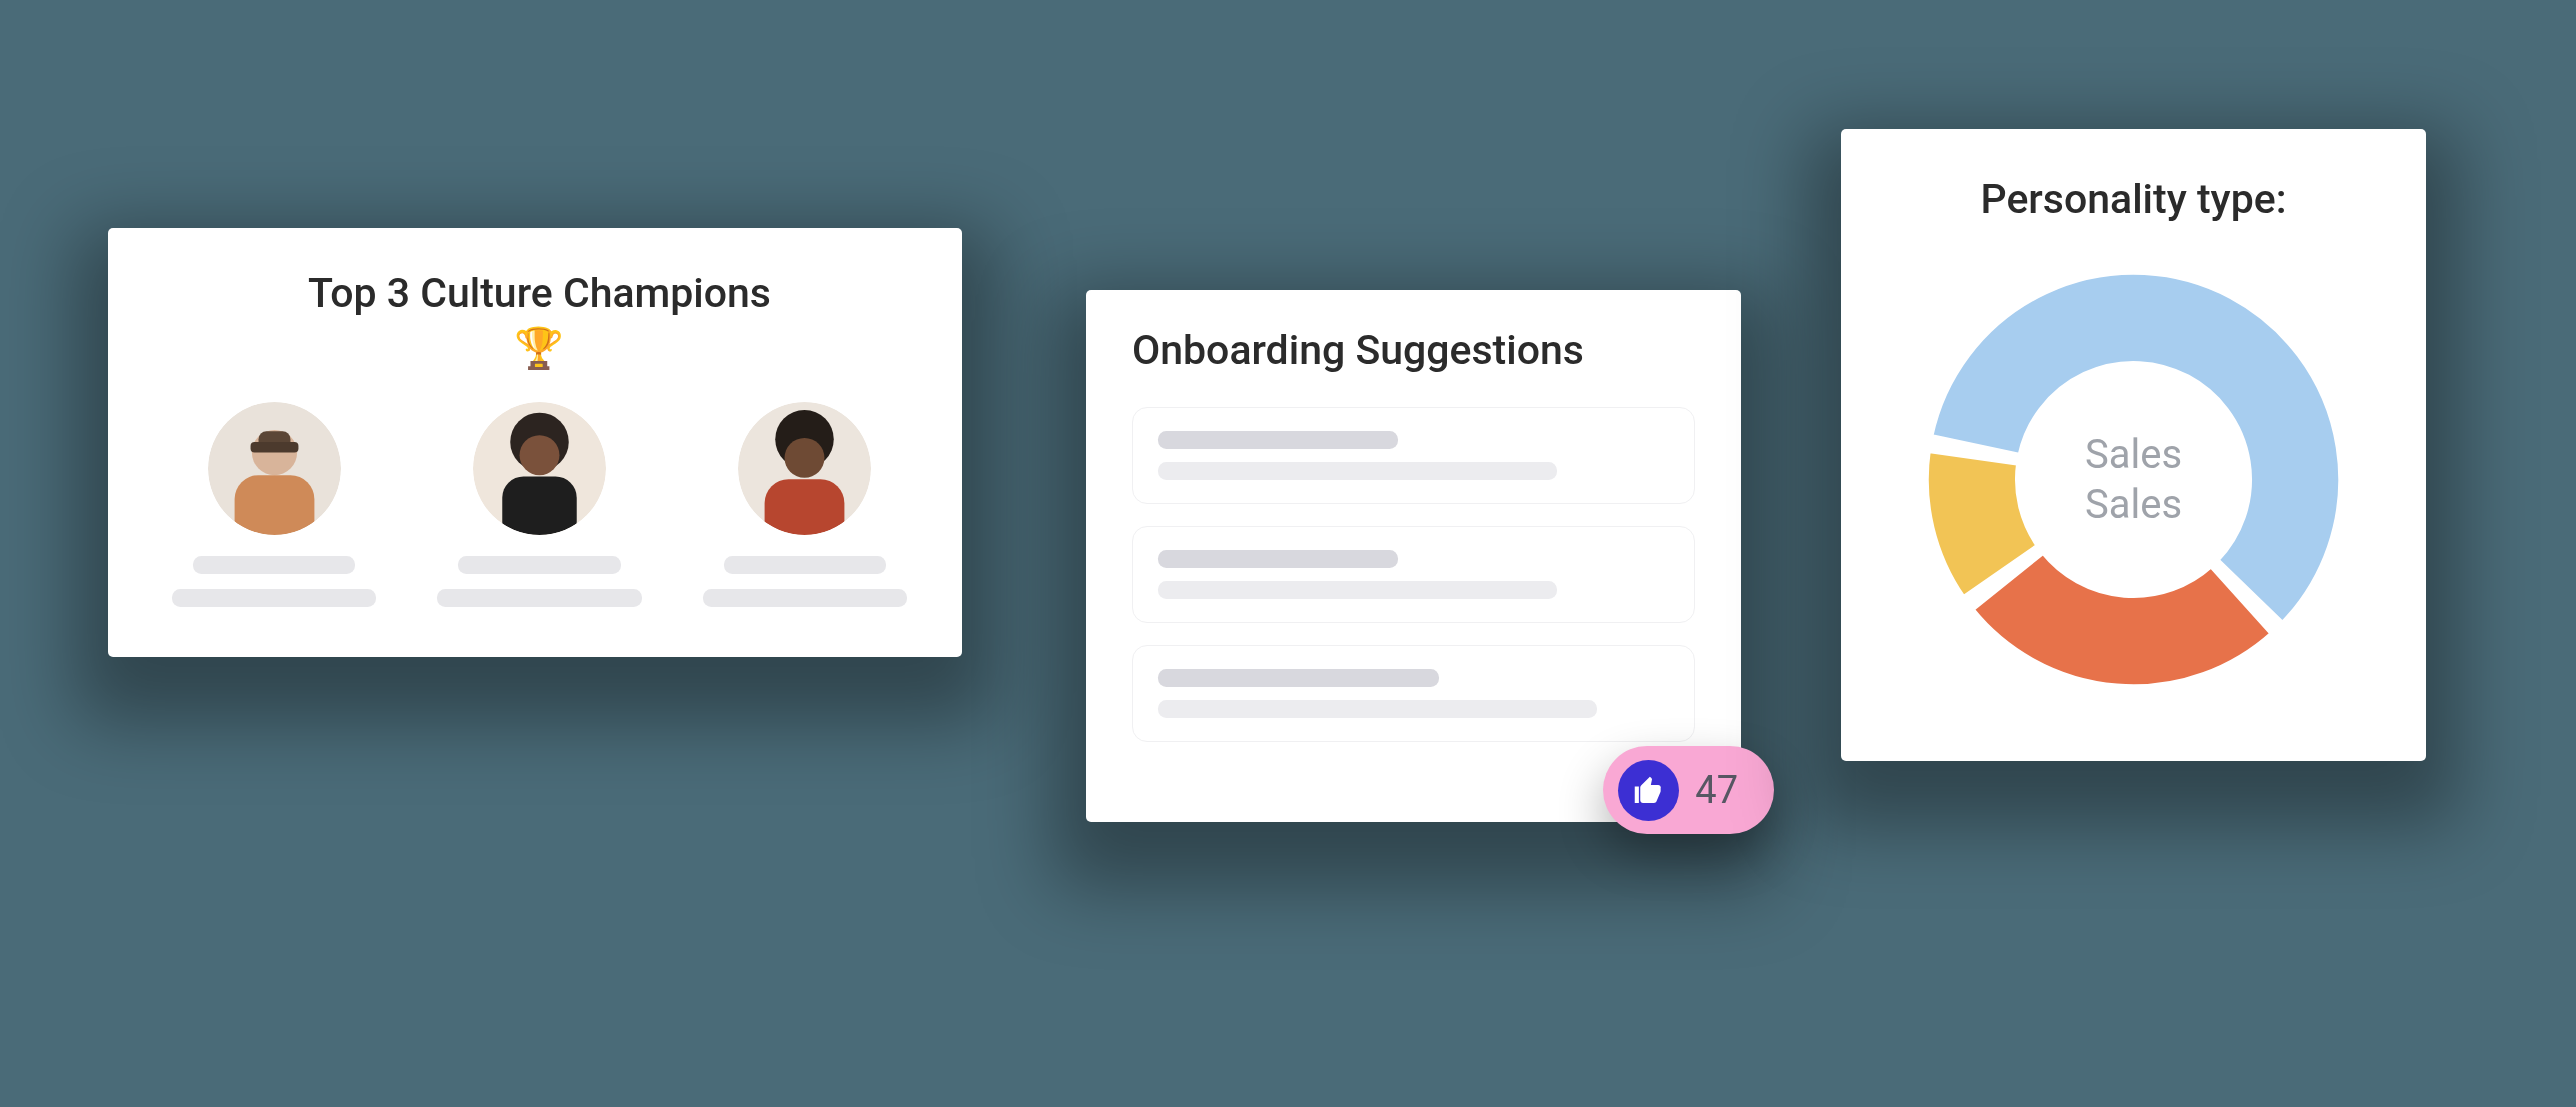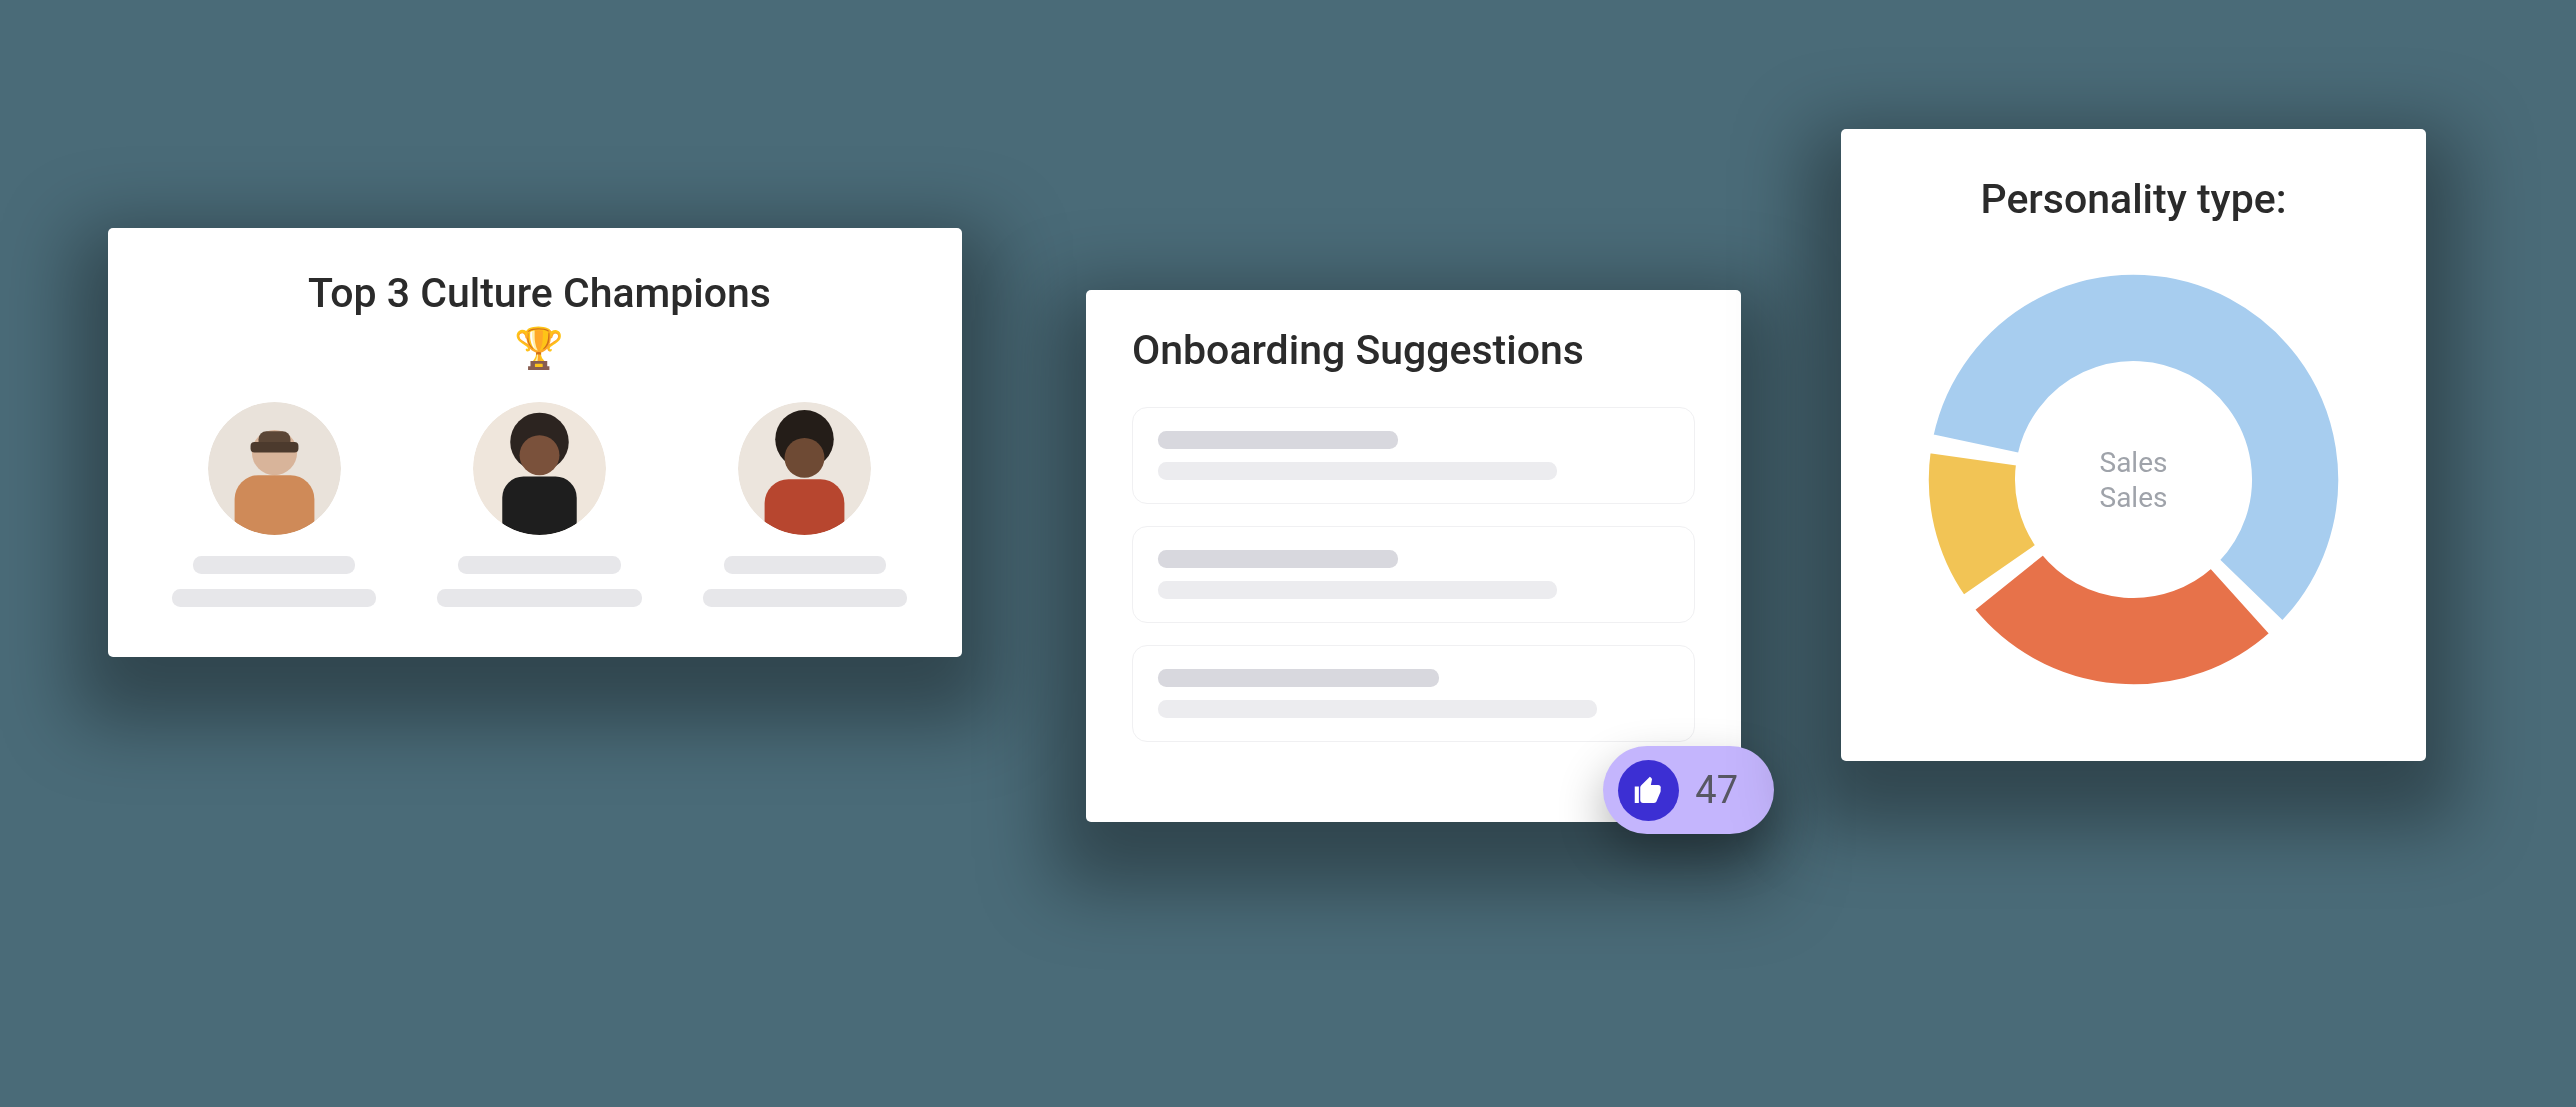--- a/index.html
+++ b/index.html
@@ -97,21 +97,21 @@
     .sugg .line2 { width: 78%; height: 18px; background:#ececef; border-radius:8.3px; }
     .sugg:nth-of-type(3) .line1 { width: 55%; }
     .sugg:nth-of-type(3) .line2 { width: 86%; }
     .sugg:nth-of-type(4) .line1 { width: 45%; }
     .sugg:nth-of-type(4) .line2 { width: 80%; }
 
     .like-pill {
       position: absolute;
       right: -33px;
       bottom: -12.4px;
-      background: #c4b5fd;
+      background: #f9a8d4;
       border-radius: 83px;
       padding: 13.3px 36px 13.3px 15px;
       display: flex;
       align-items: center;
       gap: 16.6px;
       box-shadow: 0 20px 46px rgba(0,0,0,0.3);
     }
     .thumb-circle {
       width: 61px; height: 61px;
       border-radius: 50%;
@@ -141,21 +141,21 @@
       text-align: center;
     }
     .donut-wrap { position: relative; width: 431px; height: 431px; }
     .donut-wrap svg { display: block; }
     .donut-center {
       position: absolute;
       left: 50%; top: 50%;
       transform: translate(-50%, -50%);
       text-align: center;
       color: #9fa3aa;
-      font-size: 28px;
+      font-size: 40px;
       line-height: 1.25;
     }
   </style>
 </head>
 <body>
 
 <div class="stage">
 
   <div class="card card-champions">
     <h2>

